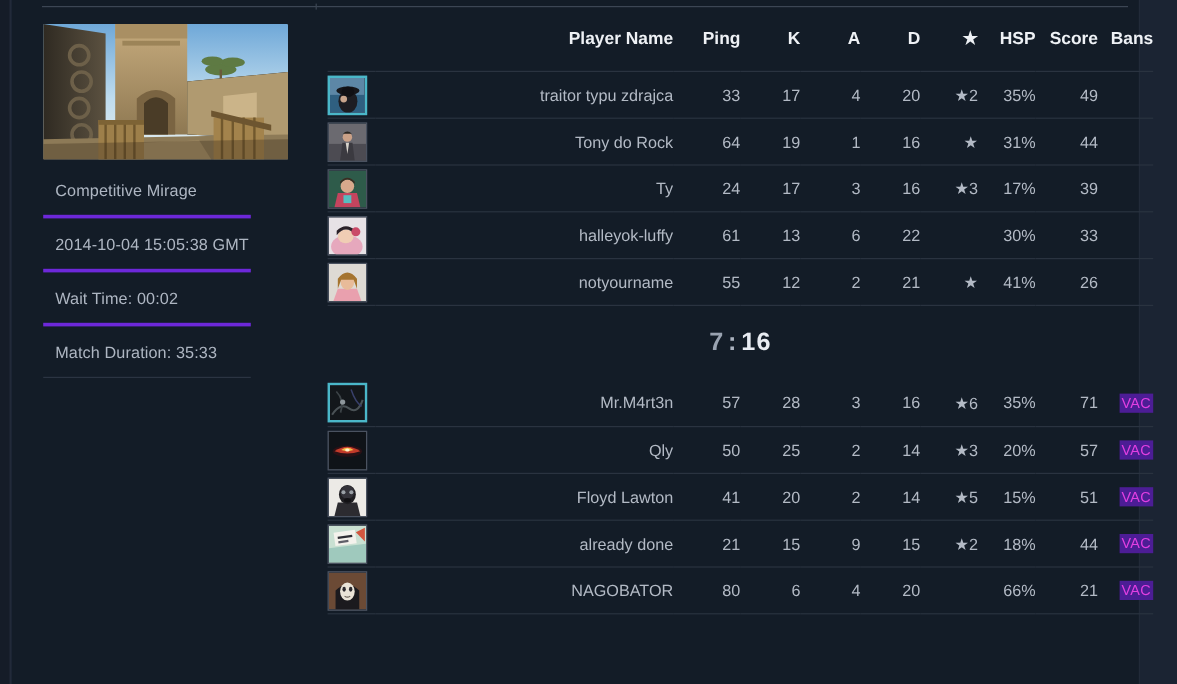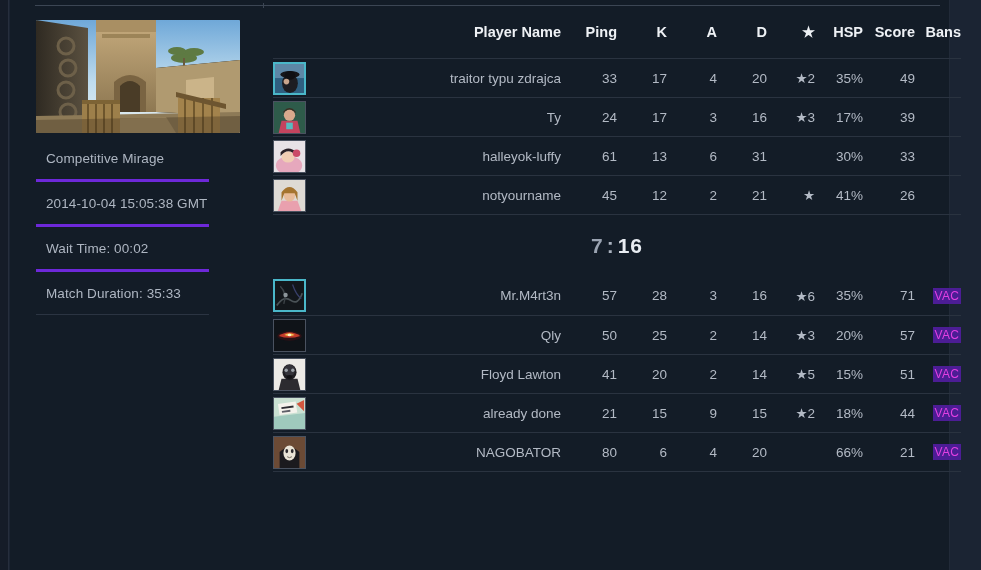--- a/index.html
+++ b/index.html
@@ -350,20 +350,43 @@
               <td>33</td>
               <td>17</td>
               <td>4</td>
               <td>20</td>
               <td class="td-star">★2</td>
               <td>35%</td>
               <td>49</td>
               <td class="td-bans"></td>
             </tr>
 
+            <tr>
+              <td class="td-av">
+                <span class="avatar">
+                  <svg viewBox="0 0 33 33">
+                    <rect width="33" height="33" fill="#6b6a70"></rect>
+                    <rect x="0" y="18" width="33" height="15" fill="#4c4b52"></rect>
+                    <path d="M10 33 L12 17 L21 17 L23 33 Z" fill="#3b3a40"></path>
+                    <path d="M15 17 L16.5 27 L18 17 Z" fill="#d8d4cc"></path>
+                    <circle cx="16.5" cy="12" r="4.2" fill="#caa187"></circle>
+                    <path d="M12.5 9 Q16.5 5 20.5 9 Z" fill="#2b2722"></path>
+                  </svg>
+                </span>
+              </td>
+              <td class="td-name">Tony do Rock</td>
+              <td>64</td>
+              <td>19</td>
+              <td>1</td>
+              <td>16</td>
+              <td class="td-star">★</td>
+              <td>31%</td>
+              <td>44</td>
+              <td class="td-bans"></td>
+            </tr>
 
             <tr>
               <td class="td-av">
                 <span class="avatar">
                   <svg viewBox="0 0 33 33">
                     <rect width="33" height="33" fill="#2e5b4a"></rect>
                     <path d="M5 33 L8 20 L25 20 L28 33 Z" fill="#c4445e"></path>
                     <rect x="13" y="22" width="7" height="7" fill="#56bdc0"></rect>
                     <circle cx="16.5" cy="14" r="6" fill="#d8a98c"></circle>
                     <path d="M10 12 Q16.5 4 23 12 L23 10 Q16.5 3 10 10 Z" fill="#3b2d22"></path>
@@ -390,40 +413,40 @@
                     <ellipse cx="15" cy="17" rx="7" ry="6" fill="#f0cdb4"></ellipse>
                     <path d="M7 16 Q15 6 24 16 L24 12 Q15 4 7 12 Z" fill="#2a2128"></path>
                     <circle cx="24" cy="13" r="4" fill="#ca4a68"></circle>
                   </svg>
                 </span>
               </td>
               <td class="td-name">halleyok-luffy</td>
               <td>61</td>
               <td>13</td>
               <td>6</td>
-              <td>31</td>
+              <td>22</td>
               <td class="td-star"></td>
               <td>30%</td>
               <td>33</td>
               <td class="td-bans"></td>
             </tr>
 
             <tr>
               <td class="td-av">
                 <span class="avatar">
                   <svg viewBox="0 0 33 33">
                     <rect width="33" height="33" fill="#dedad4"></rect>
                     <path d="M4 33 L8 22 L25 22 L29 33 Z" fill="#e9a0ae"></path>
                     <ellipse cx="16.5" cy="16" rx="6" ry="7" fill="#e8bb99"></ellipse>
                     <path d="M8 13 Q16.5 2 25 13 L25 22 L22 14 L11 14 L8 22 Z" fill="#a5742f"></path>
                   </svg>
                 </span>
               </td>
               <td class="td-name">notyourname</td>
-              <td>45</td>
+              <td>55</td>
               <td>12</td>
               <td>2</td>
               <td>21</td>
               <td class="td-star">★</td>
               <td>41%</td>
               <td>26</td>
               <td class="td-bans"></td>
             </tr>
 
             <tr class="score-sep">

